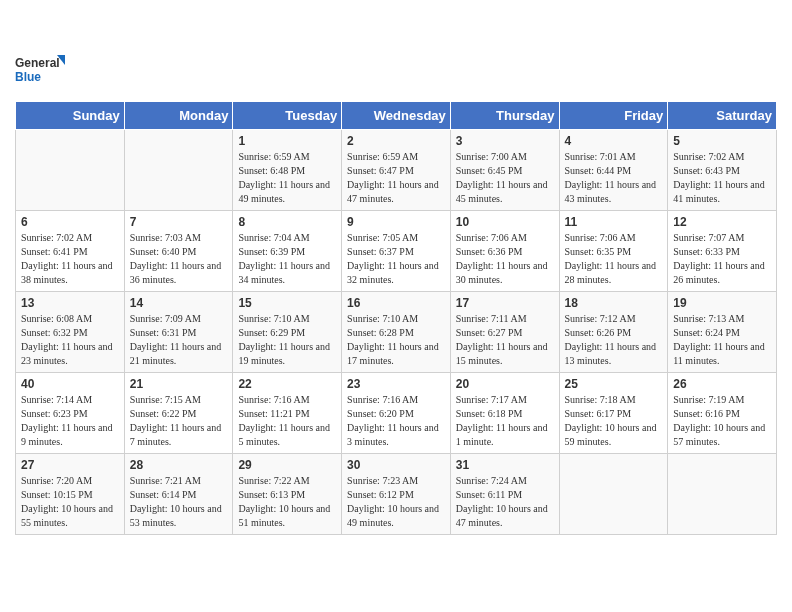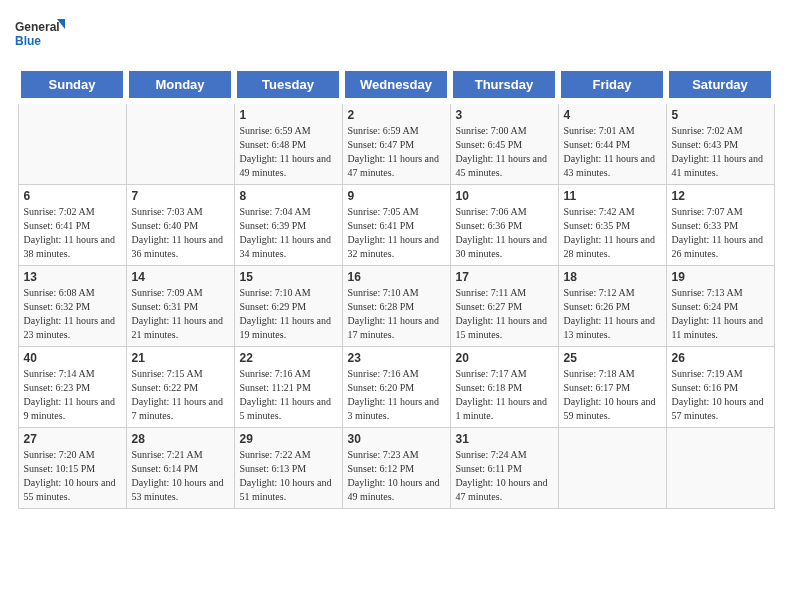--- a/index.html
+++ b/index.html
@@ -13,20 +13,21 @@
     .header {
       display: flex;
       justify-content: space-between;
       align-items: flex-start;
       margin-bottom: 10px;
     }
     .logo {
       display: flex;
       align-items: center;
       gap: 4px;
+      margin-top: 36px;
     }
     .title-block {
       text-align: right;
     }
     .month-title {
       font-size: 36px;
       font-weight: bold;
       color: #333;
     }
     .location-title {
@@ -39,22 +40,22 @@
       table-layout: fixed;
     }
     thead tr {
       background-color: #4472c4;
       color: #fff;
     }
     thead th {
       padding: 6px 4px;
       font-size: 13px;
       font-weight: bold;
-      text-align: center;
-      border: 6px solid #ffffff;
+      text-align: right;
+      border: 1px solid #ffffff;
     }
     tbody tr {
       border: 1px solid #ccc;
     }
     tbody td {
       vertical-align: top;
       padding: 4px 5px;
       font-size: 10.5px;
       color: #333;
       border: 1px solid #d0d0d0;
@@ -156,32 +157,32 @@
         </td>
         <td>
           <span class="day-num">8</span>
           <div class="day-info">Sunrise: 7:04 AM
 Sunset: 6:39 PM
 Daylight: 11 hours and 34 minutes.</div>
         </td>
         <td>
           <span class="day-num">9</span>
           <div class="day-info">Sunrise: 7:05 AM
-Sunset: 6:41 PM
+Sunset: 6:37 PM
 Daylight: 11 hours and 32 minutes.</div>
         </td>
         <td>
           <span class="day-num">10</span>
           <div class="day-info">Sunrise: 7:06 AM
 Sunset: 6:36 PM
 Daylight: 11 hours and 30 minutes.</div>
         </td>
         <td>
           <span class="day-num">11</span>
-          <div class="day-info">Sunrise: 7:42 AM
+          <div class="day-info">Sunrise: 7:06 AM
 Sunset: 6:35 PM
 Daylight: 11 hours and 28 minutes.</div>
         </td>
         <td>
           <span class="day-num">12</span>
           <div class="day-info">Sunrise: 7:07 AM
 Sunset: 6:33 PM
 Daylight: 11 hours and 26 minutes.</div>
         </td>
       </tr>

